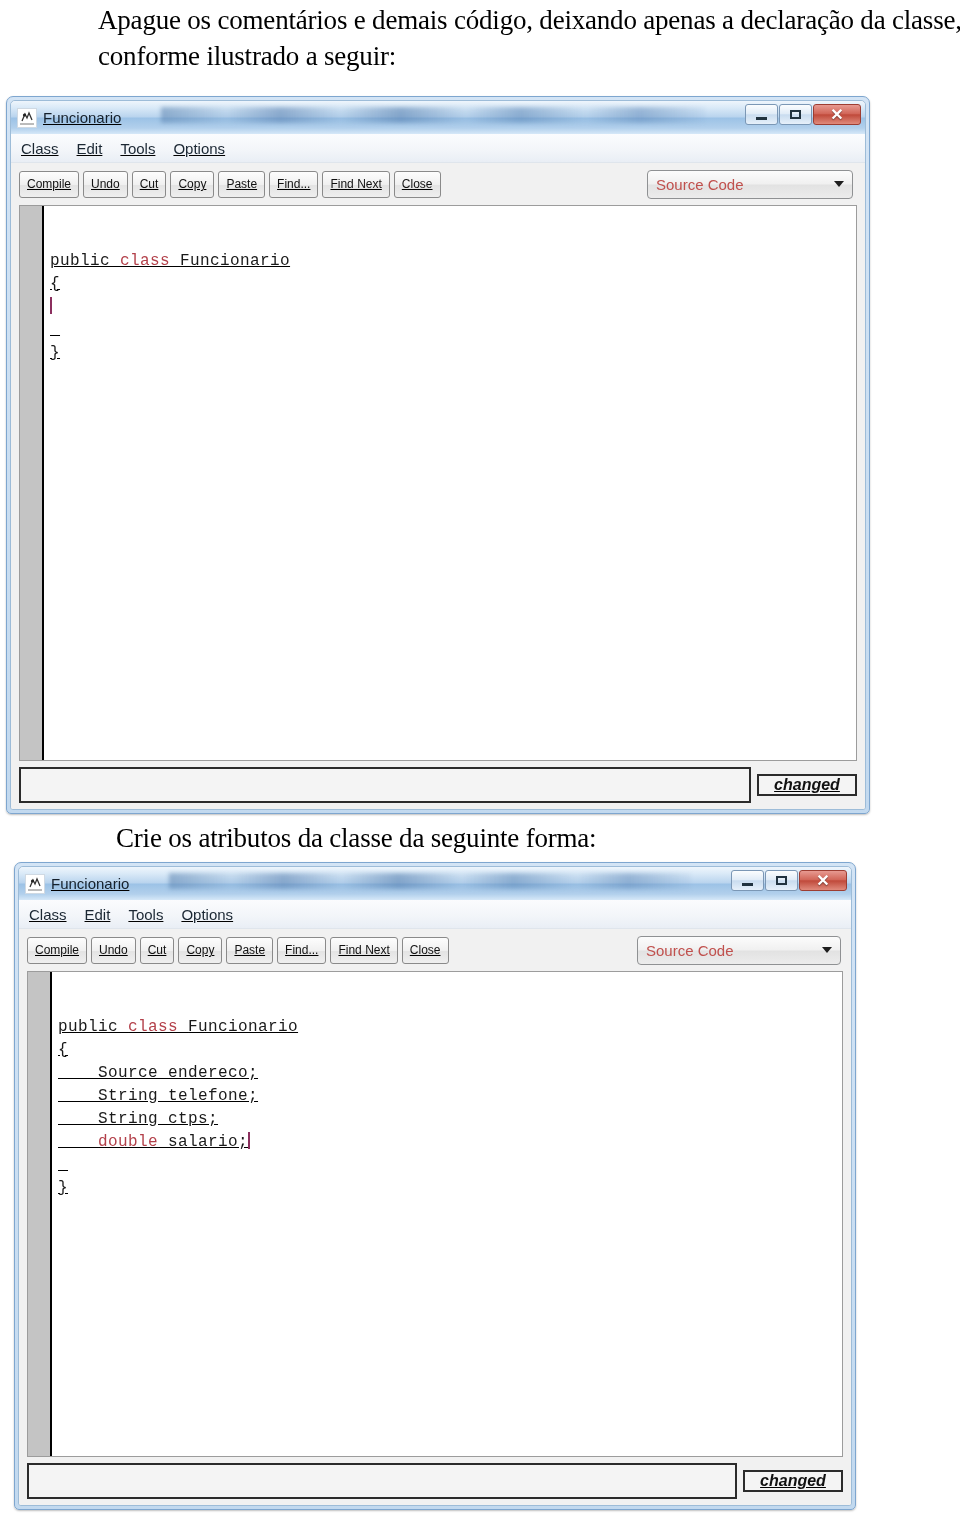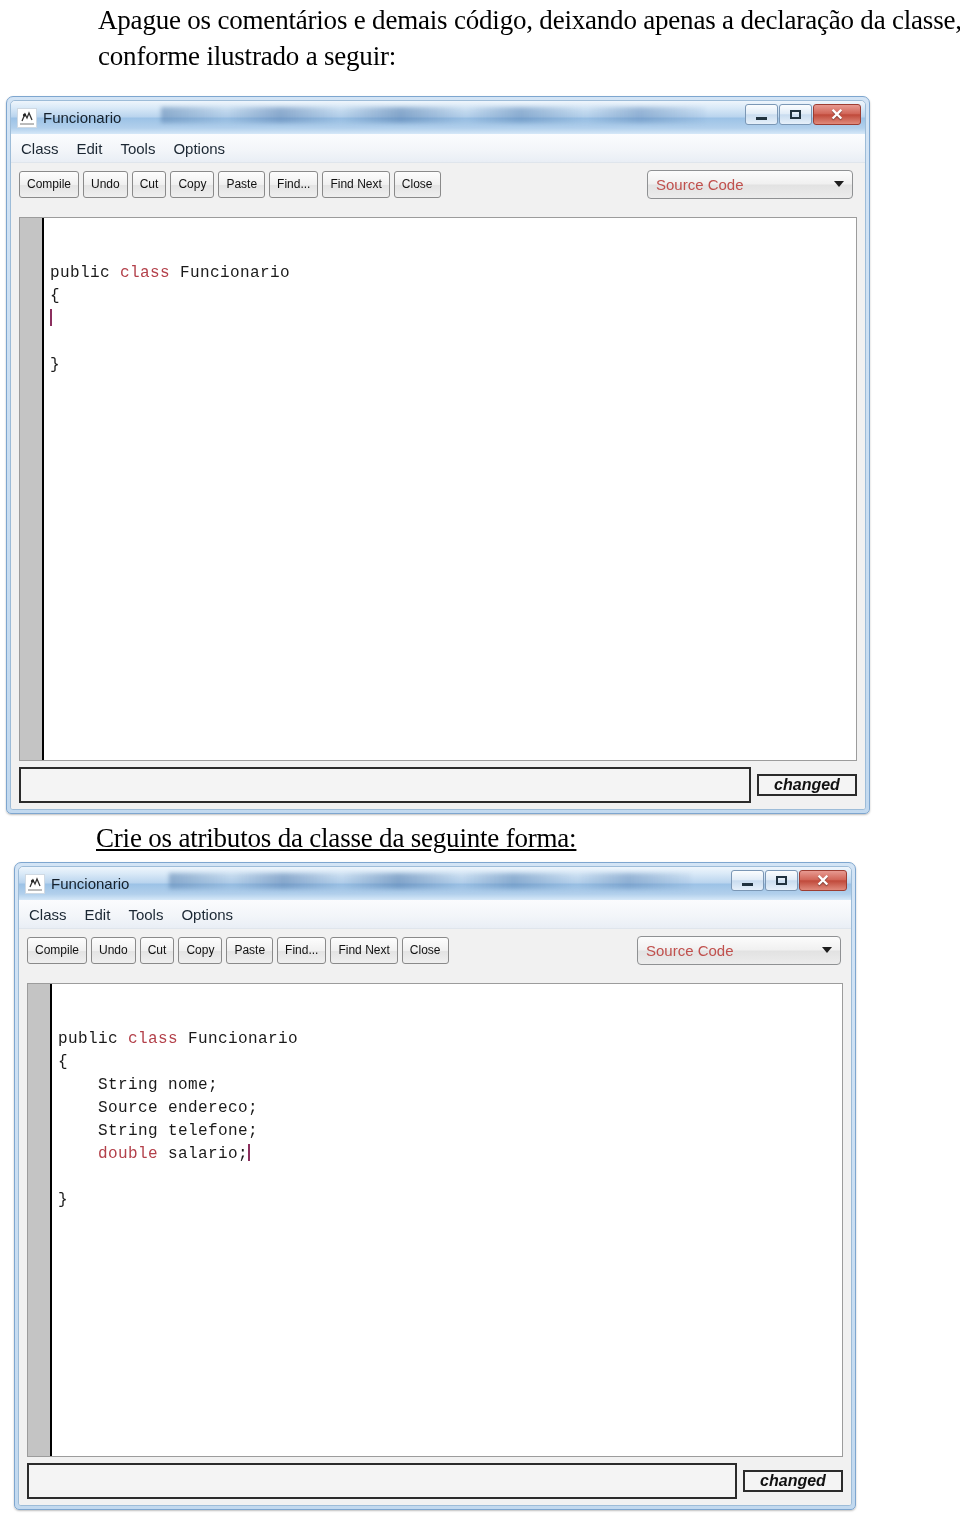--- a/index.html
+++ b/index.html
@@ -23,24 +23,23 @@
     line-height: 36px;
     color: #000000;
     letter-spacing: -0.2px;
   }
   #intro-text {
     left: 98px;
     top: 2px;
     width: 870px;
   }
   #mid-text {
-    left: 96px;
+    left: 116px;
     top: 820px;
     width: 700px;
-    text-decoration: underline;
   }
 
   
   .bluej-window {
     position: absolute;
     box-sizing: border-box;
     border: 1px solid #7ea6cf;
     border-radius: 7px 7px 5px 5px;
     background: linear-gradient(to bottom, #d3e4f5 0%, #c2d9ef 100%);
     padding: 3px;
@@ -48,20 +47,21 @@
   }
   .bluej-window .frame-inner {
     box-sizing: border-box;
     height: 100%;
     border: 1px solid #9dbcd8;
     border-radius: 5px 5px 3px 3px;
     background: #f1f1f1;
     display: flex;
     flex-direction: column;
     overflow: hidden;
+    text-decoration: underline;
   }
 
   
   .titlebar {
     position: relative;
     height: 33px;
     flex: 0 0 33px;
     background: linear-gradient(to bottom,
         #eef5fc 0%, #dcebf8 18%, #b9d4ee 48%,
         #9cc2e6 52%, #b2d0ec 82%, #d6e8f8 100%);
@@ -208,21 +208,21 @@
     width: 0; height: 0;
     border-left: 5px solid transparent;
     border-right: 5px solid transparent;
     border-top: 6px solid #1d1d1d;
     margin-left: 10px;
   }
 
   
   .editor-wrap {
     flex: 1 1 auto;
-    margin: 12px 8px 0 8px;
+    margin: 0 8px 0 8px;
     border: 1px solid #9c9c9c;
     background: #737373;
     display: flex;
     overflow: hidden;
     position: relative;
   }
   .gutter {
     flex: 0 0 22px;
     background: #c4c4c4;
     border-right: 2px solid #000000;
@@ -426,23 +426,23 @@
         <div class="label">Source Code</div>
         <div class="arrow"></div>
       </div>
     </div>
 
     <div class="editor-wrap">
       <div class="gutter"></div>
       <div class="code-area" id="code-two">
           <div class="code-line"><span>public </span><span class="kw">class </span><span>Funcionario</span></div>
           <div class="code-line"><span>{</span></div>
-          <div class="code-line"><span>    String nome;</span></div>
           <div class="code-line"><span>    Source endereco;</span></div>
           <div class="code-line"><span>    String telefone;</span></div>
+          <div class="code-line"><span>    String ctps;</span></div>
           <div class="code-line"><span>    </span><span class="kw">double</span><span> salario;</span><span class="caret"></span></div>
           <div class="code-line">&nbsp;</div>
           <div class="code-line"><span>}</span></div>
         </div>
     </div>
 
     <div class="statusbar">
       <div class="status-field"></div>
       <div class="changed-box">
         <span>changed</span>

